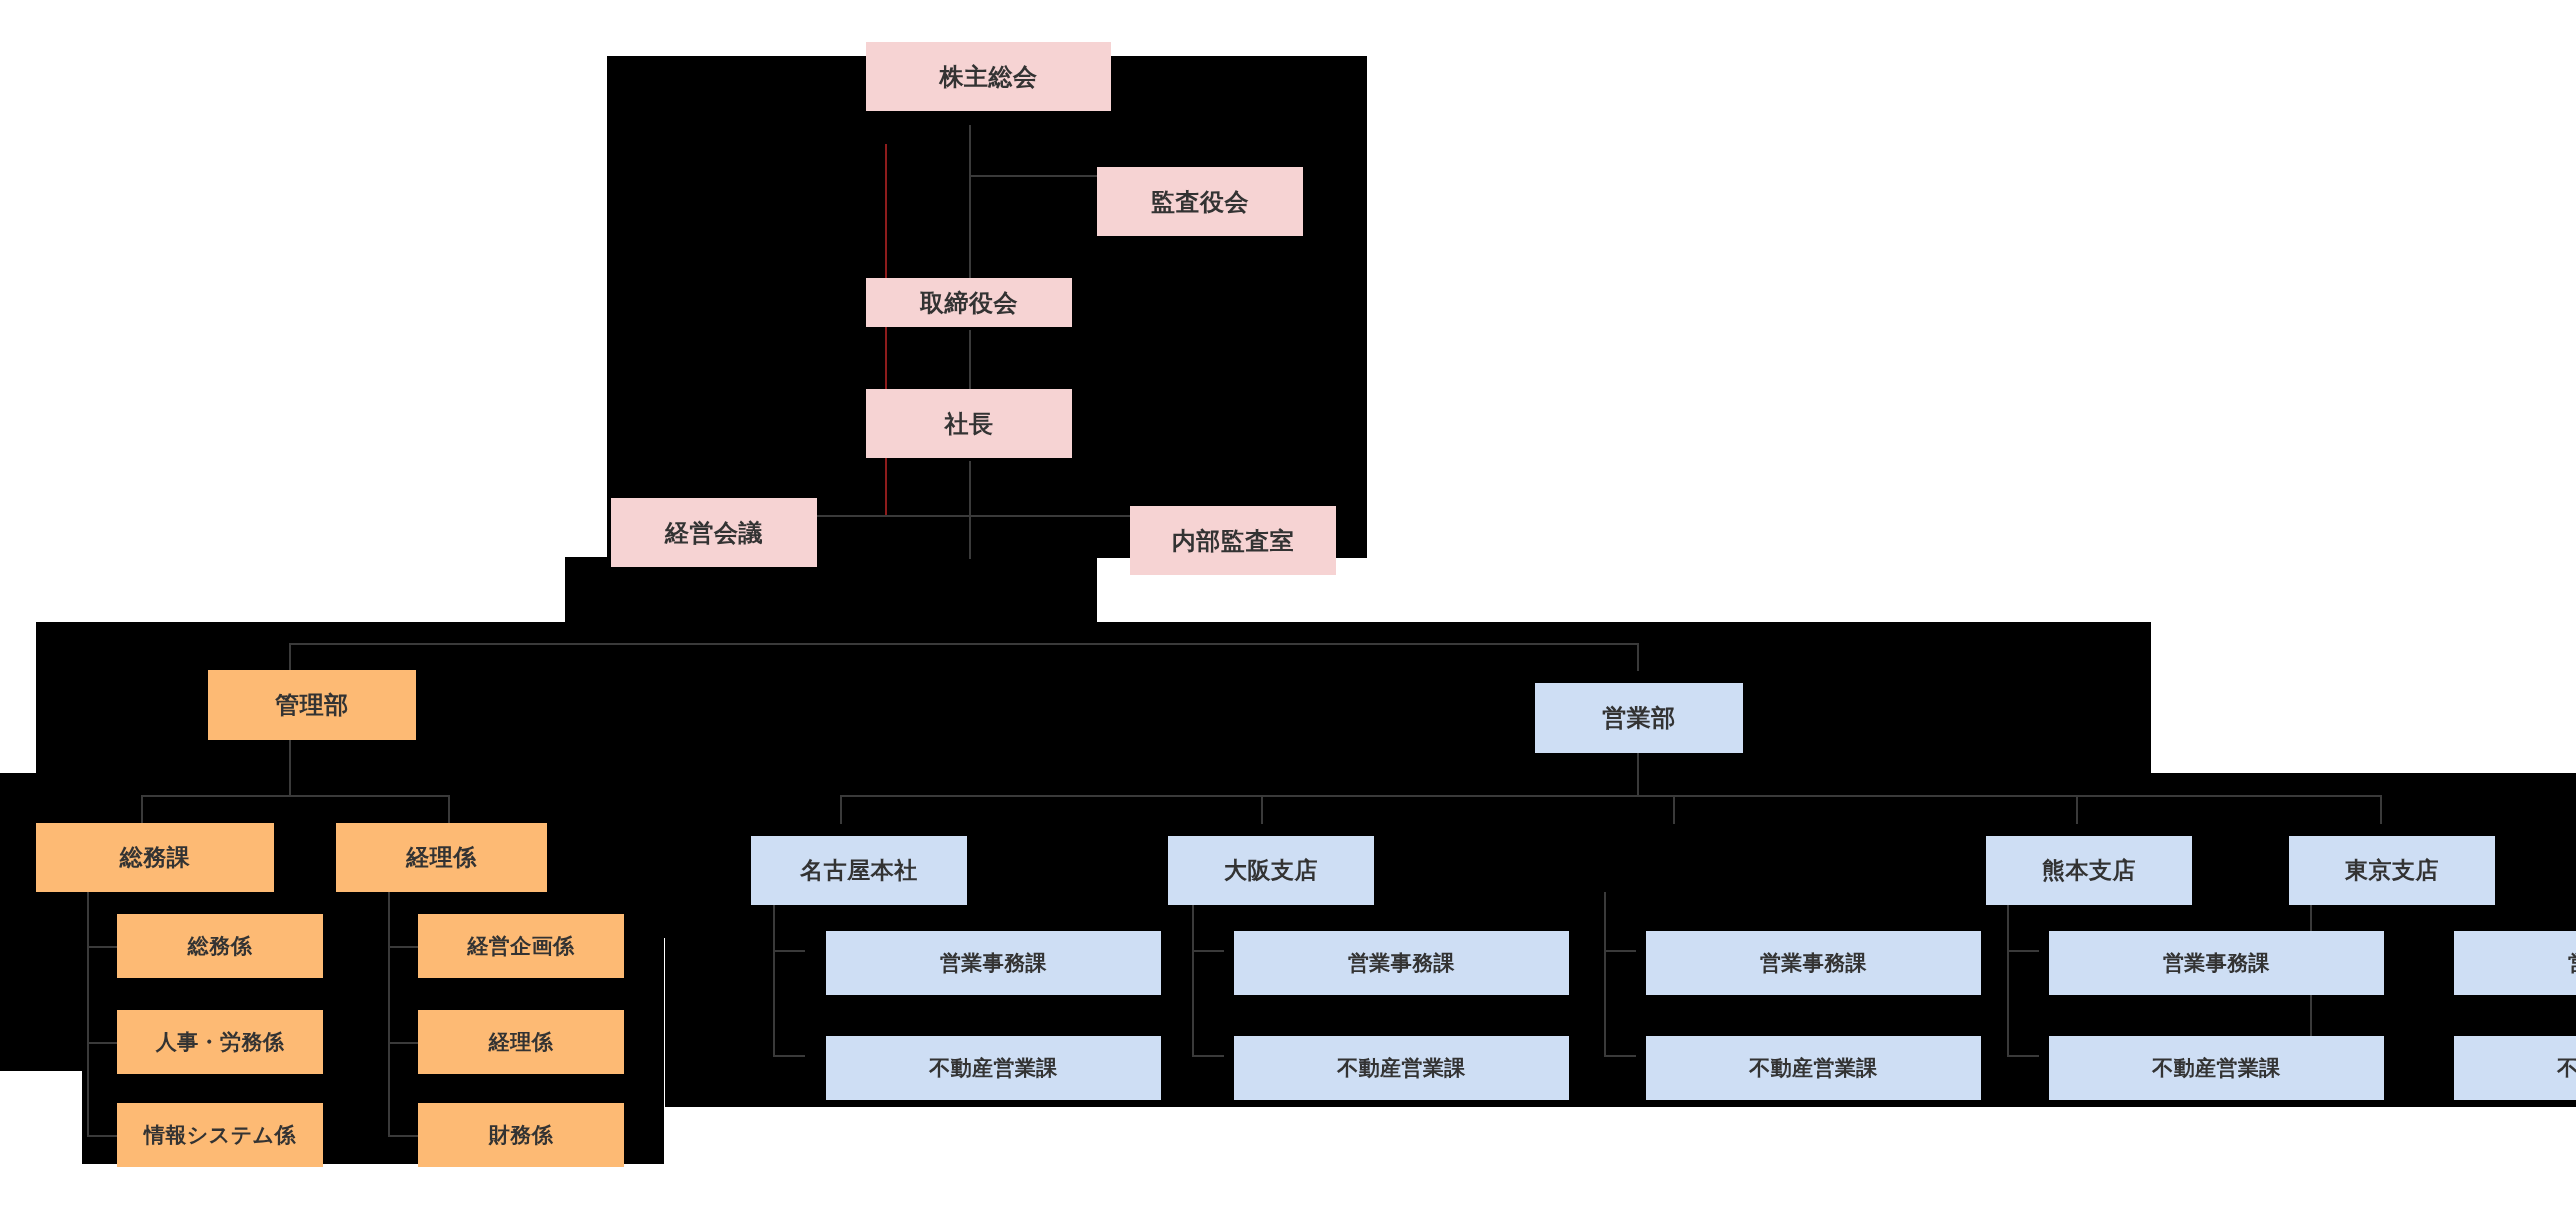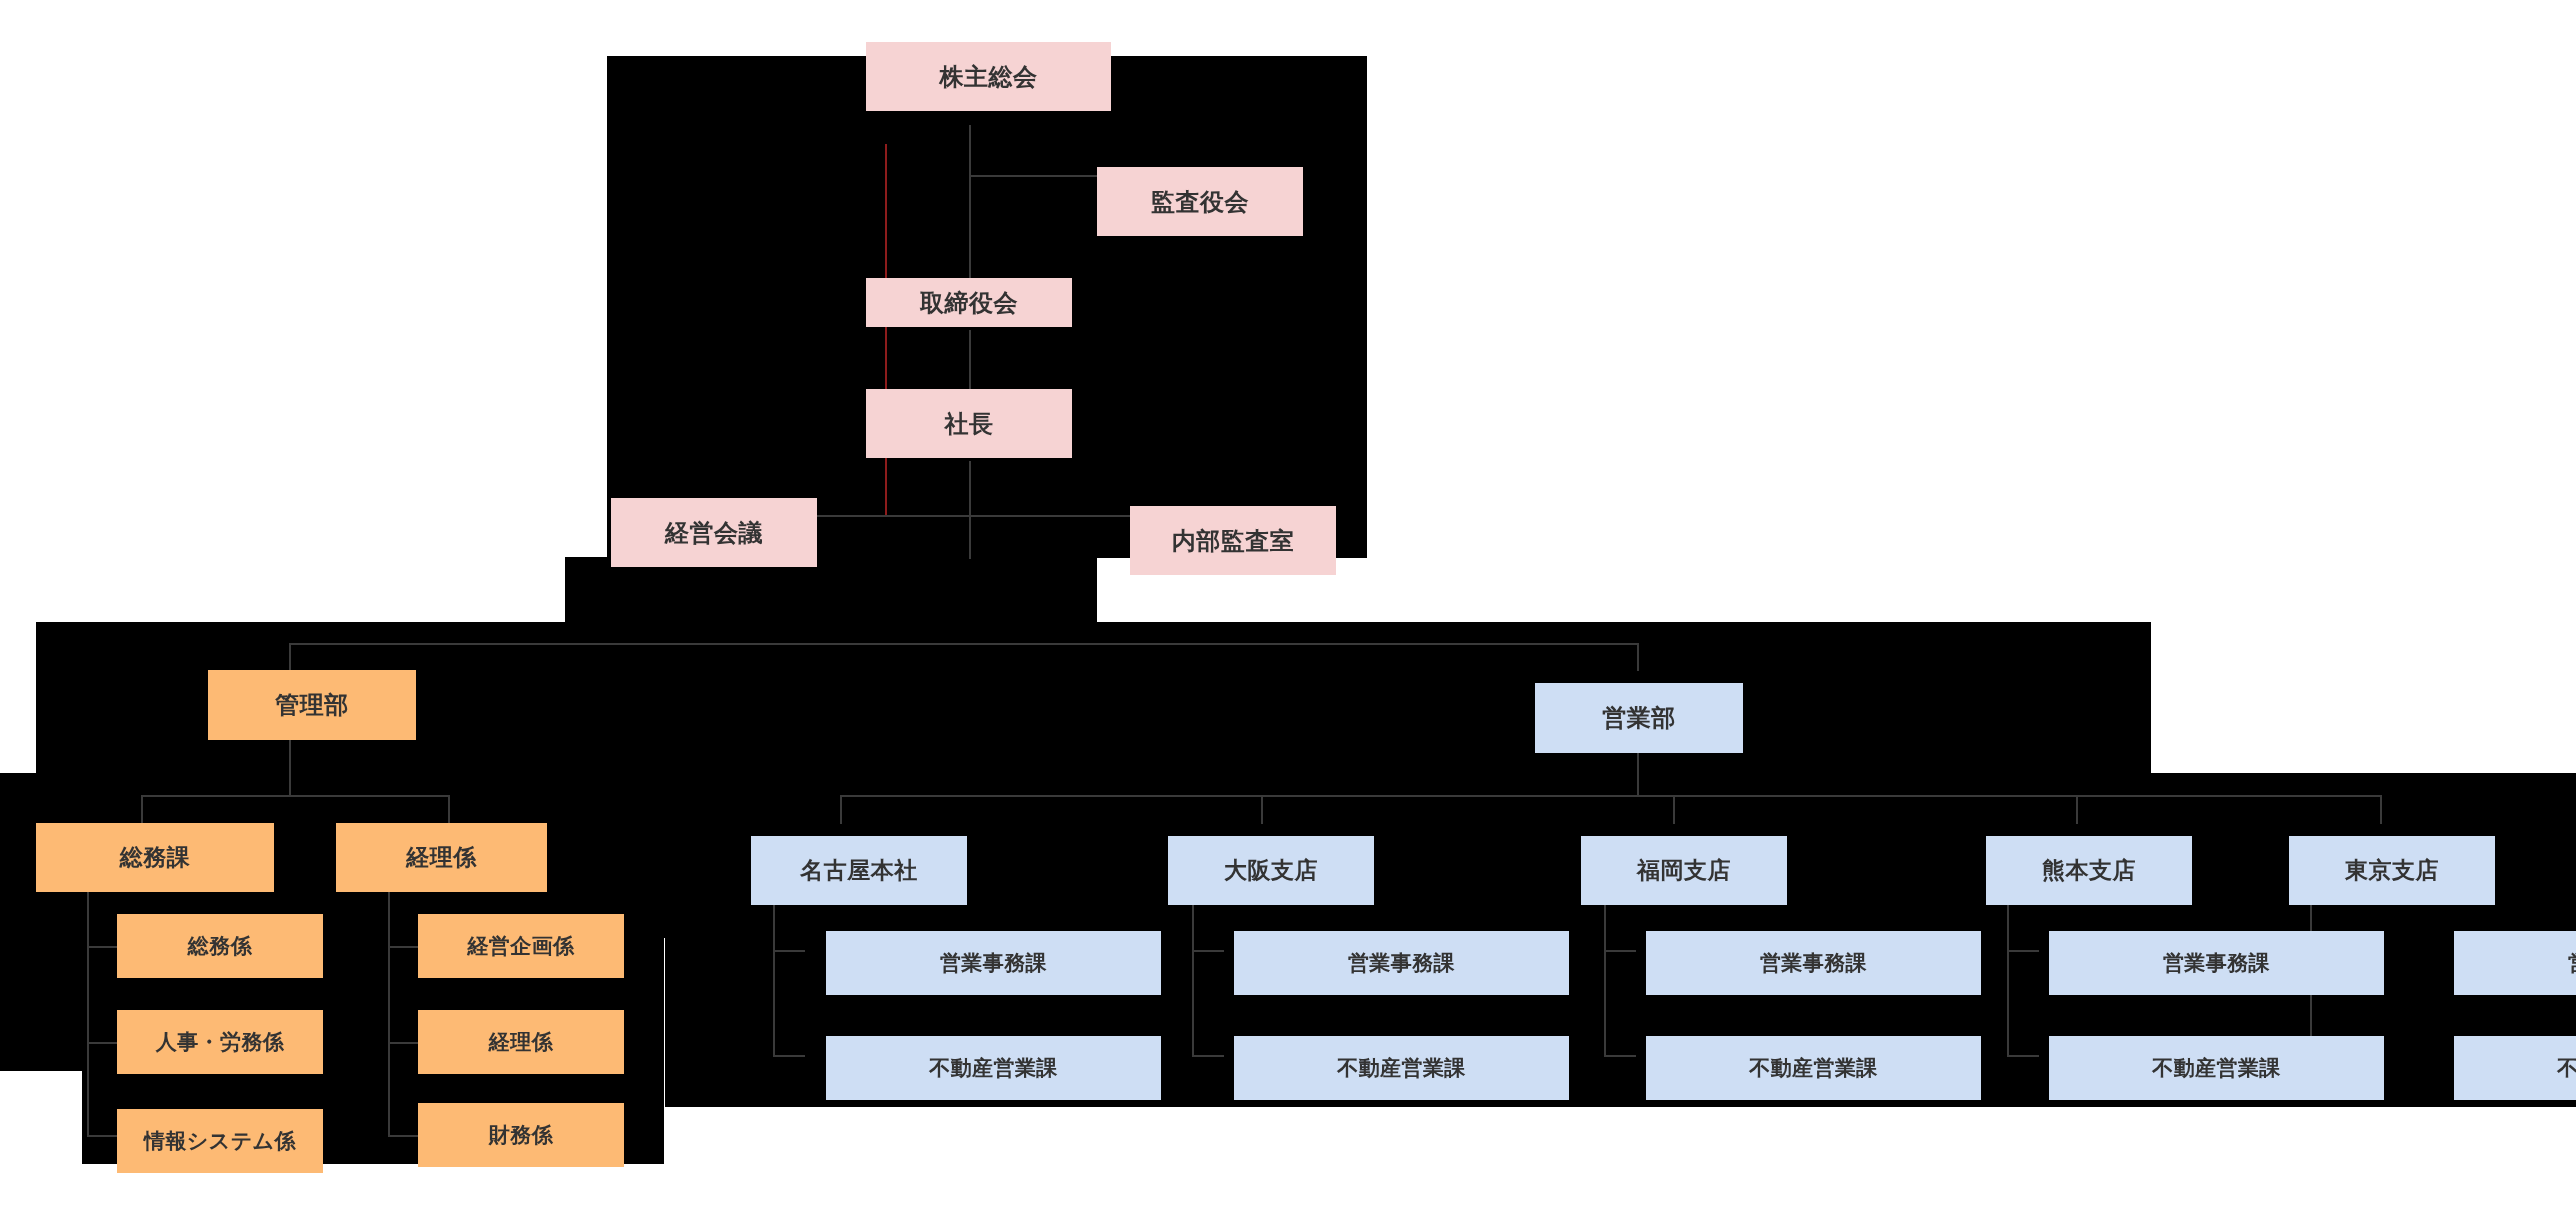--- a/index.html
+++ b/index.html
@@ -88,33 +88,32 @@
 
   <div class="node yellow fs-md" style="left:36px;top:823px;width:238px;height:69px;">総務課</div>
   <div class="node yellow fs-md" style="left:336px;top:823px;width:211px;height:69px;">経理係</div>
 
   <div class="ln" style="left:87px;top:892px;width:1.5px;height:243px;"></div>
   <div class="ln" style="left:87px;top:946px;width:31px;height:1.5px;"></div>
   <div class="ln" style="left:87px;top:1042px;width:31px;height:1.5px;"></div>
   <div class="ln" style="left:87px;top:1135px;width:31px;height:1.5px;"></div>
   <div class="node yellow fs-sm" style="left:117px;top:914px;width:206px;height:64px;">総務係</div>
   <div class="node yellow fs-sm" style="left:117px;top:1010px;width:206px;height:64px;">人事・労務係</div>
-  <div class="node yellow fs-sm" style="left:117px;top:1103px;width:206px;height:64px;margin-top:6px;">情報システム係</div>
+  <div class="node yellow fs-sm" style="left:117px;top:1103px;width:206px;height:64px;">情報システム係</div>
 
   <div class="ln" style="left:388px;top:892px;width:1.5px;height:243px;"></div>
   <div class="ln" style="left:388px;top:946px;width:31px;height:1.5px;"></div>
   <div class="ln" style="left:388px;top:1042px;width:31px;height:1.5px;"></div>
   <div class="ln" style="left:388px;top:1135px;width:31px;height:1.5px;"></div>
   <div class="node yellow fs-sm" style="left:418px;top:914px;width:206px;height:64px;">経営企画係</div>
   <div class="node yellow fs-sm" style="left:418px;top:1010px;width:206px;height:64px;">経理係</div>
   <div class="node yellow fs-sm" style="left:418px;top:1103px;width:206px;height:64px;">財務係</div>
 
   <div class="node blue fs-md" style="left:751px;top:823px;width:216px;height:69px;">名古屋本社</div>
   <div class="node blue fs-md" style="left:1168px;top:823px;width:206px;height:69px;">大阪支店</div>
-  <div class="node blue fs-md" style="left:1581px;top:823px;width:206px;height:69px;">福岡支店</div>
   <div class="node blue fs-md" style="left:1986px;top:823px;width:206px;height:69px;">熊本支店</div>
   <div class="node blue fs-md" style="left:2289px;top:823px;width:206px;height:69px;">東京支店</div>
 
   <div class="ln" style="left:773px;top:892px;width:1.5px;height:165px;"></div>
   <div class="ln" style="left:773px;top:950px;width:32px;height:1.5px;"></div>
   <div class="ln" style="left:773px;top:1055px;width:32px;height:1.5px;"></div>
   <div class="node blue fs-sm" style="left:826px;top:918px;width:335px;height:64px;">営業事務課</div>
   <div class="node blue fs-sm" style="left:826px;top:1023px;width:335px;height:64px;">不動産営業課</div>
 
   <div class="ln" style="left:1192px;top:892px;width:1.5px;height:165px;"></div>

